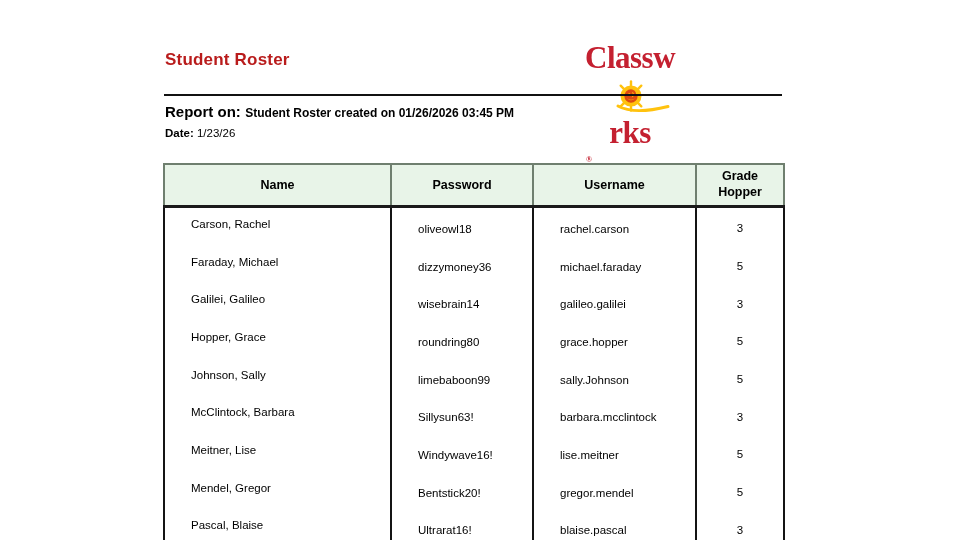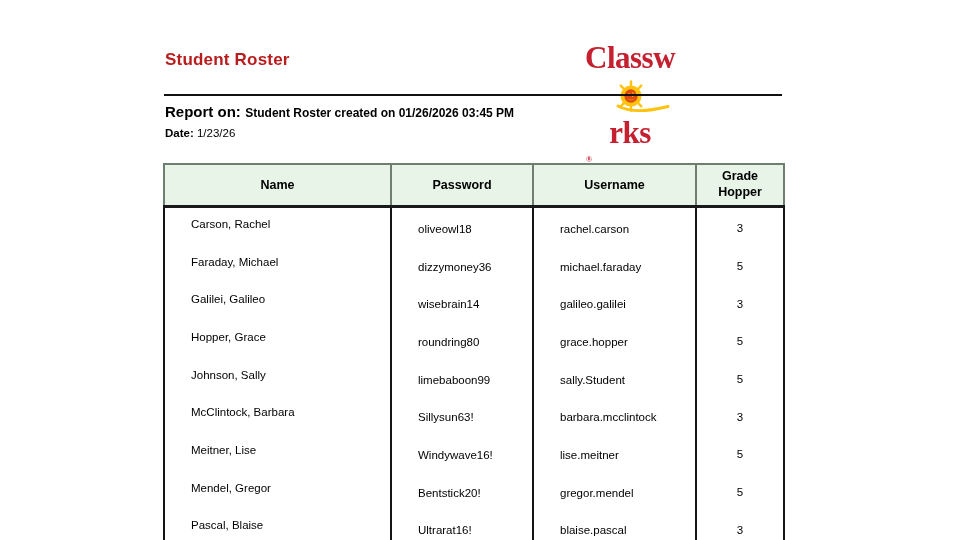--- a/index.html
+++ b/index.html
@@ -128,21 +128,21 @@
     </tr>
         <tr>
       <td class="c-name">Hopper, Grace</td>
       <td class="c-pass">roundring80</td>
       <td class="c-user">grace.hopper</td>
       <td class="c-grade">5</td>
     </tr>
         <tr>
       <td class="c-name">Johnson, Sally</td>
       <td class="c-pass">limebaboon99</td>
-      <td class="c-user">sally.Student</td>
+      <td class="c-user">sally.Johnson</td>
       <td class="c-grade">5</td>
     </tr>
         <tr>
       <td class="c-name">McClintock, Barbara</td>
       <td class="c-pass">Sillysun63!</td>
       <td class="c-user">barbara.mcclintock</td>
       <td class="c-grade">3</td>
     </tr>
         <tr>
       <td class="c-name">Meitner, Lise</td>

